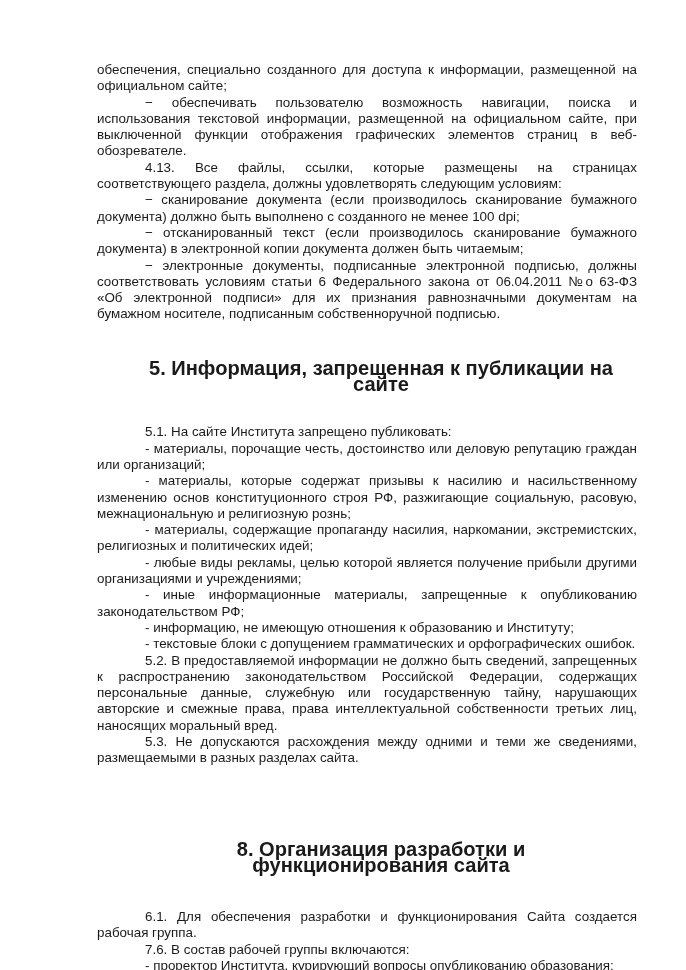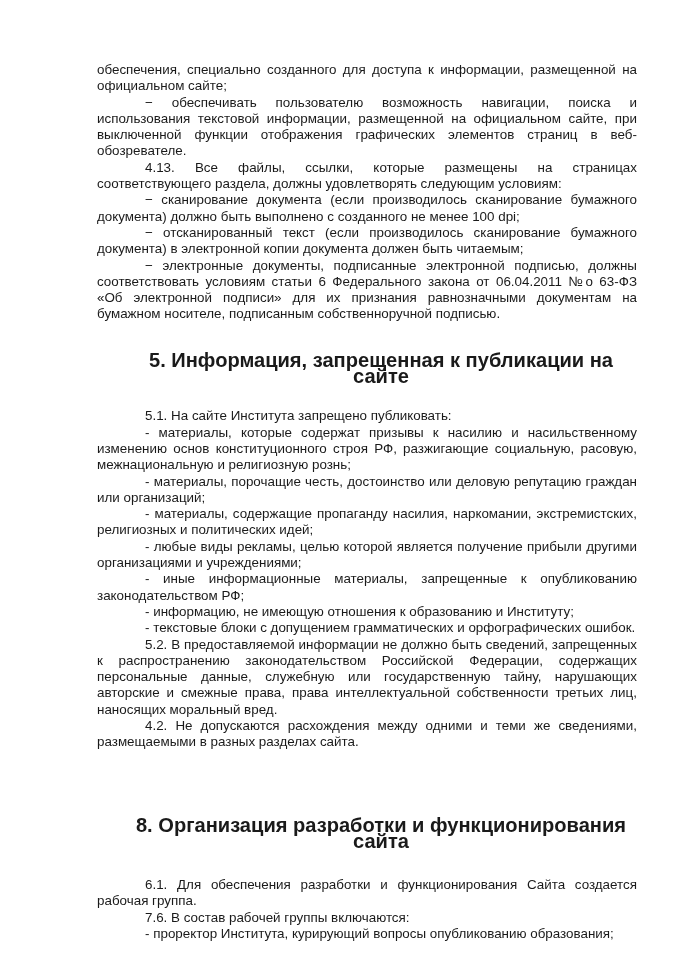--- a/index.html
+++ b/index.html
@@ -10,21 +10,21 @@
     top: 62px;
     width: 540px;
     font-family: Liberation Sans, sans-serif;
     font-size: 13.4px;
     line-height: 16.3px;
     color: #1a1a1a;
   }
   .p { margin: 0; text-align: justify; text-align-last: left; }
   .ind { text-indent: 48px; }
   .heading {
-    margin: 4px;
+    margin: 12px;
     font-weight: bold;
     text-align: center;
     padding-left: 28px;
   }
   .sp-h5-before { height: 25px; }
   .sp-h5-after { height: 20px; }
   .sp-h6-before { height: 62px; }
   .sp-h6-after { height: 24px; }
 </style>
 </head>
@@ -37,29 +37,29 @@
   <p class="p ind">4.13. Все файлы, ссылки, которые размещены на страницах соответствующего раздела, должны удовлетворять следующим условиям:</p>
   <p class="p ind">− сканирование документа (если производилось сканирование бумажного документа) должно быть выполнено с созданного не менее 100 dpi;</p>
   <p class="p ind">− отсканированный текст (если производилось сканирование бумажного документа) в электронной копии документа должен быть читаемым;</p>
   <p class="p ind">− электронные документы, подписанные электронной подписью, должны соответствовать условиям статьи 6 Федерального закона от 06.04.2011 №о 63-ФЗ «Об электронной подписи» для их признания равнозначными документам на бумажном носителе, подписанным собственноручной подписью.</p>
 
   <div class="sp-h5-before"></div>
   <h2 class="heading">5. Информация, запрещенная к публикации на сайте</h2>
   <div class="sp-h5-after"></div>
 
   <p class="p ind">5.1. На сайте Института запрещено публиковать:</p>
+  <p class="p ind">- материалы, порочащие честь, достоинство или деловую репутацию граждан или организаций;</p>
   <p class="p ind">- материалы, которые содержат призывы к насилию и насильственному изменению основ конституционного строя РФ, разжигающие социальную, расовую, межнациональную и религиозную рознь;</p>
-  <p class="p ind">- материалы, порочащие честь, достоинство или деловую репутацию граждан или организаций;</p>
   <p class="p ind">- материалы, содержащие пропаганду насилия, наркомании, экстремистских, религиозных и политических идей;</p>
   <p class="p ind">- любые виды рекламы, целью которой является получение прибыли другими организациями и учреждениями;</p>
   <p class="p ind">- иные информационные материалы, запрещенные к опубликованию законодательством РФ;</p>
   <p class="p ind">- информацию, не имеющую отношения к образованию и Институту;</p>
   <p class="p ind">- текстовые блоки с допущением грамматических и орфографических ошибок.</p>
   <p class="p ind">5.2. В предоставляемой информации не должно быть сведений, запрещенных к распространению законодательством Российской Федерации, содержащих персональные данные, служебную или государственную тайну, нарушающих авторские и смежные права, права интеллектуальной собственности третьих лиц, наносящих моральный вред.</p>
-  <p class="p ind">4.2. Не допускаются расхождения между одними и теми же сведениями, размещаемыми в разных разделах сайта.</p>
+  <p class="p ind">5.3. Не допускаются расхождения между одними и теми же сведениями, размещаемыми в разных разделах сайта.</p>
 
   <div class="sp-h6-before"></div>
   <h2 class="heading">8. Организация разработки и функционирования сайта</h2>
   <div class="sp-h6-after"></div>
 
   <p class="p ind">6.1. Для обеспечения разработки и функционирования Сайта создается рабочая группа.</p>
   <p class="p ind">7.6. В состав рабочей группы включаются:</p>
   <p class="p ind">- проректор Института, курирующий вопросы опубликованию образования;</p>
 
 </div>

